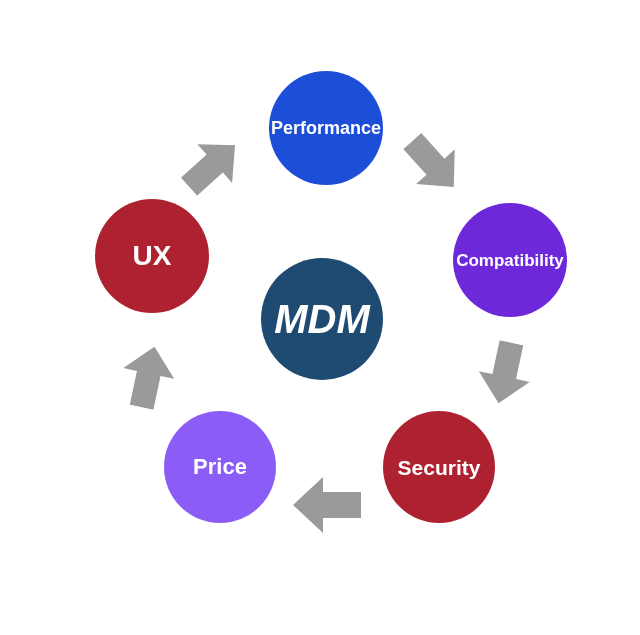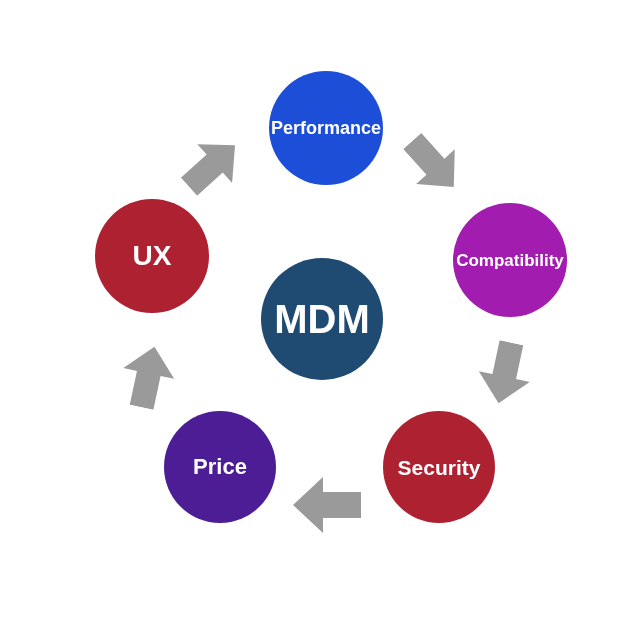--- a/index.html
+++ b/index.html
@@ -34,21 +34,21 @@
   #node-performance .label   { font-size: 18px; }
   #node-compatibility { left: 453px; top: 203px; width: 114px; height: 114px; }
   #node-compatibility .label { font-size: 17px; }
   #node-security      { left: 383px; top: 411px; width: 112px; height: 112px; text-align: center; }
   #node-security .label      { font-size: 21px; }
   #node-price         { left: 164px; top: 411px; width: 112px; height: 112px; }
   #node-price .label         { font-size: 22px; }
   #node-ux            { left:  95px; top: 199px; width: 114px; height: 114px; align-items: center; }
   #node-ux .label            { font-size: 28px; }
   
-  #node-mdm           { left: 261px; top: 258px; width: 122px; height: 122px; }
+  #node-mdm           { left: 261px; top: 258px; width: 122px; height: 122px; font-style: italic; }
   #node-mdm .label           { font-size: 40px; }
 
   .arrow {
     position: absolute;
     display: block;
   }
   .arrow svg { display: block; width: 100%; height: 100%; }
   #arrow-performance-to-compatibility { left: 402px; top: 138px; width: 62px; height: 52px; transform: rotate(48deg); }
   #arrow-compatibility-to-security    { left: 474px; top: 347px; width: 62px; height: 52px; transform: rotate(102deg); }
   #arrow-security-to-price            { left: 293px; top: 477px; width: 68px; height: 56px; transform: rotate(180deg); }
@@ -57,29 +57,29 @@
 </style>
 </head>
 <body>
 
 <div id="canvas">
 
   <div class="node" id="node-performance" style="background: #1d4ed8;">
     <span class="label">Performance</span>
   </div>
 
-  <div class="node" id="node-compatibility" style="background: #a21caf;">
+  <div class="node" id="node-compatibility" style="background: #6d28d9;">
     <span class="label">Compatibility</span>
   </div>
 
   <div class="node" id="node-security" style="background: rgb(174, 33, 49);">
     <span class="label">Security</span>
   </div>
 
-  <div class="node" id="node-price" style="background: #4c1d95;">
+  <div class="node" id="node-price" style="background: #8b5cf6;">
     <span class="label">Price</span>
   </div>
 
   <div class="node" id="node-ux" style="background: rgb(174, 33, 49);">
     <span class="label">UX</span>
   </div>
 
   <div class="node" id="node-mdm" style="background: rgb(31, 74, 114);">
     <span class="label">MDM</span>
   </div>

